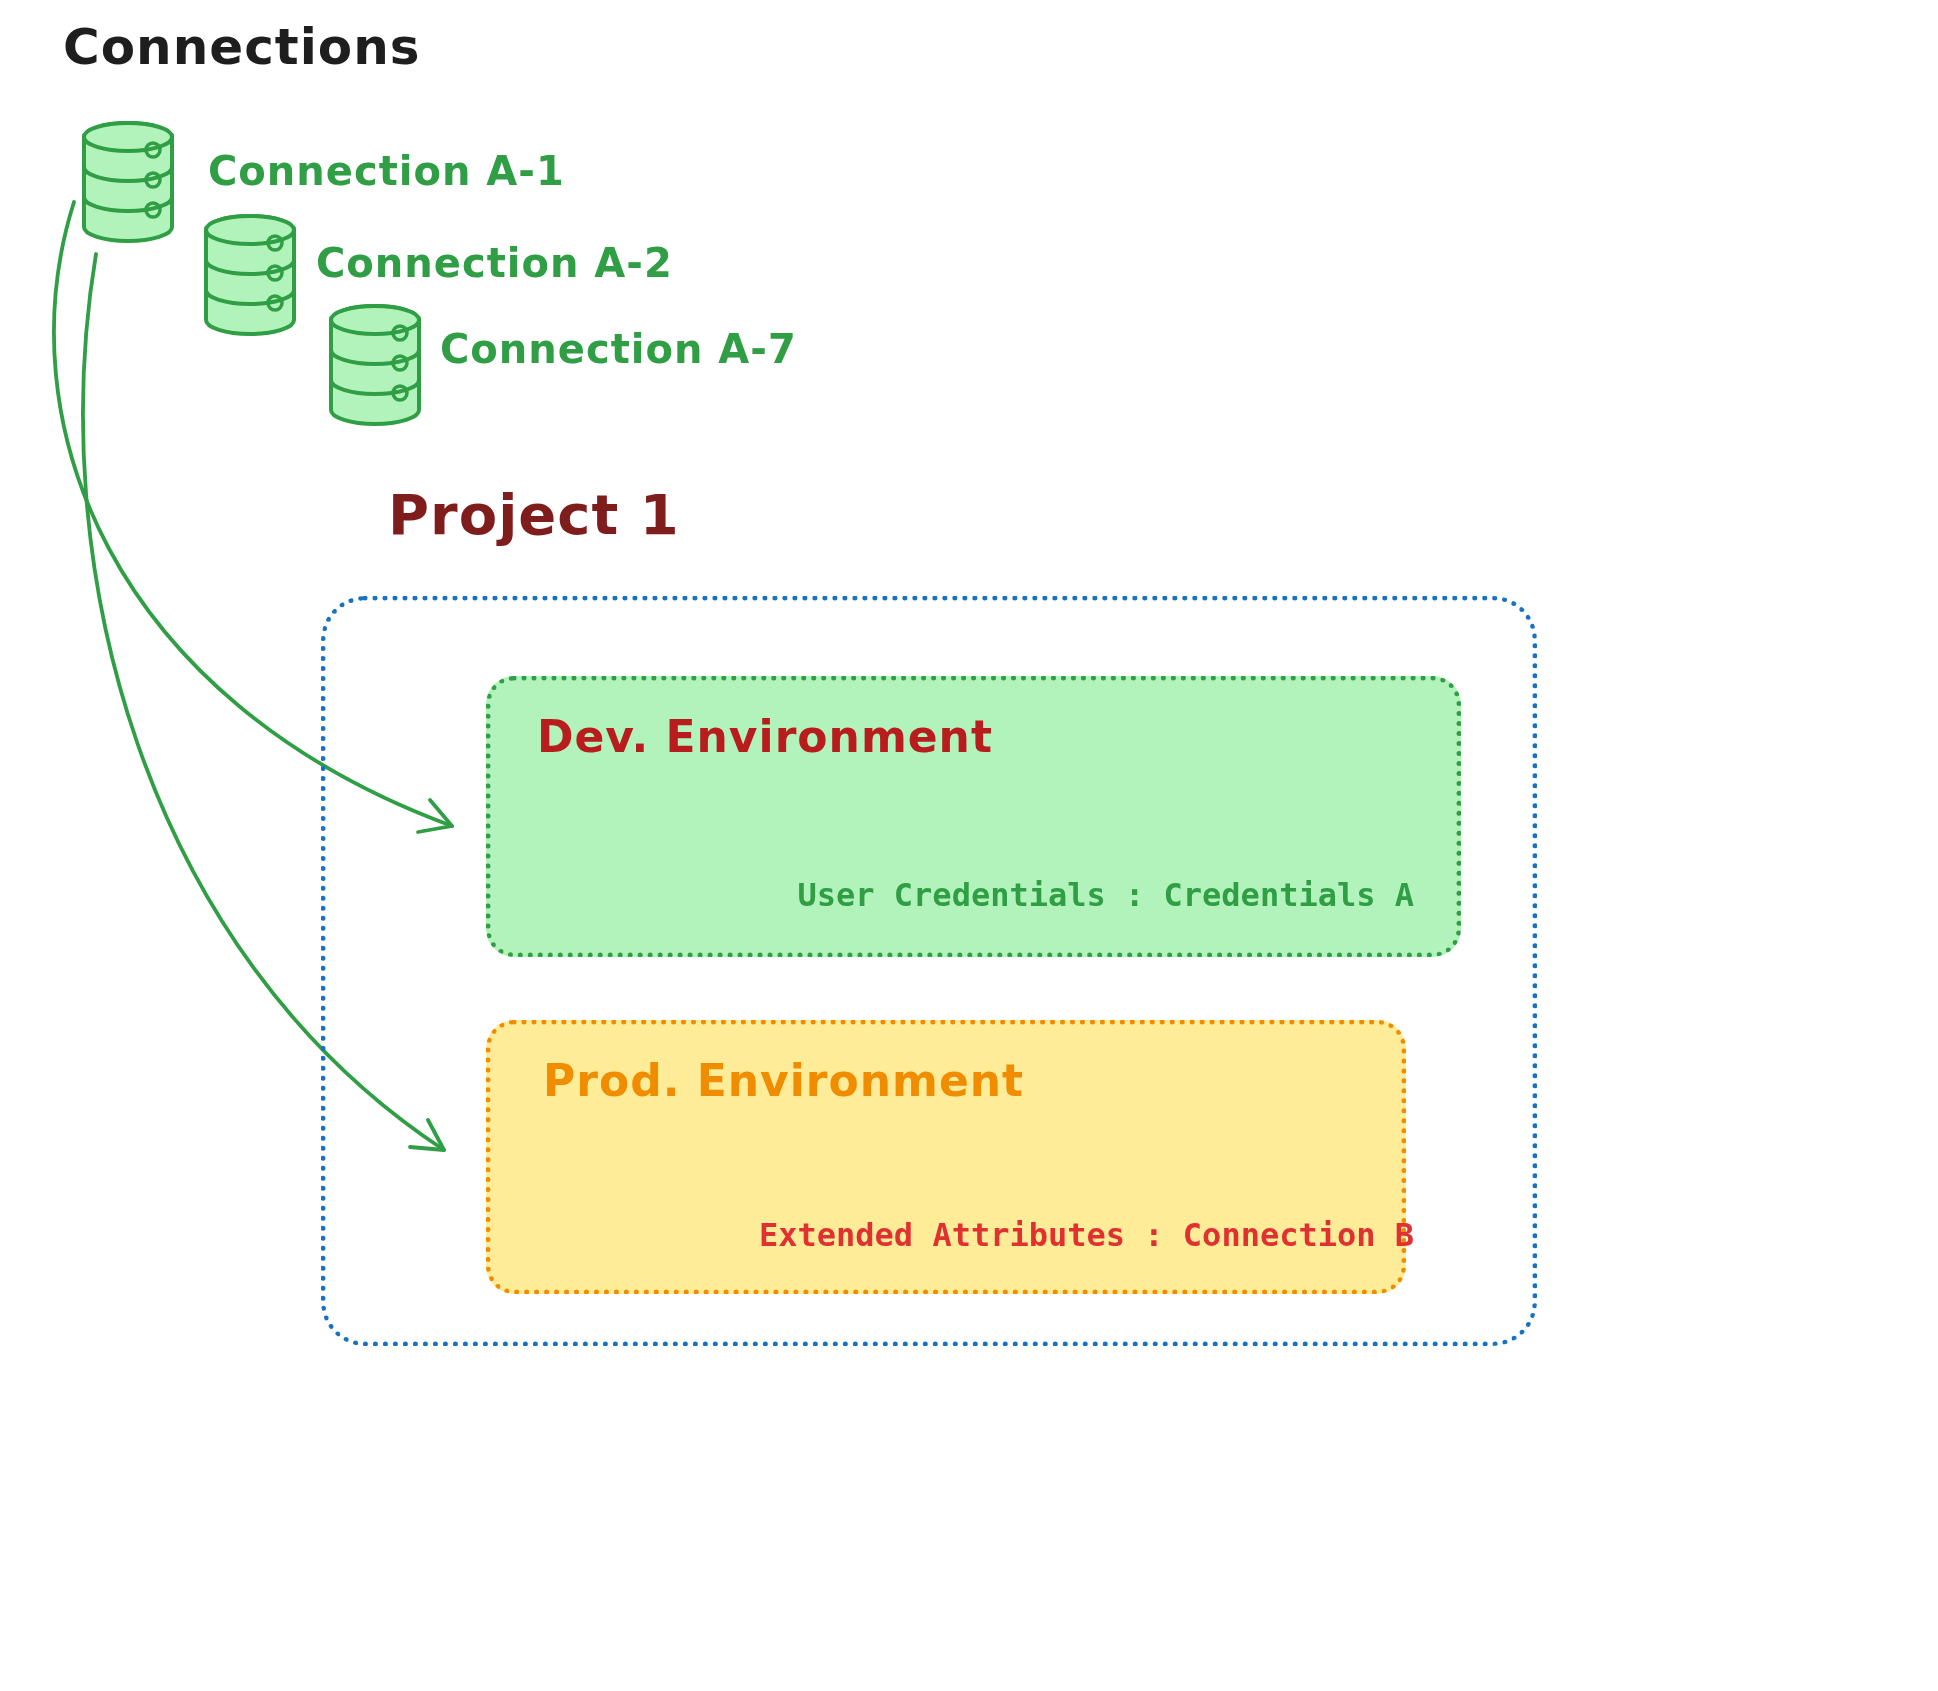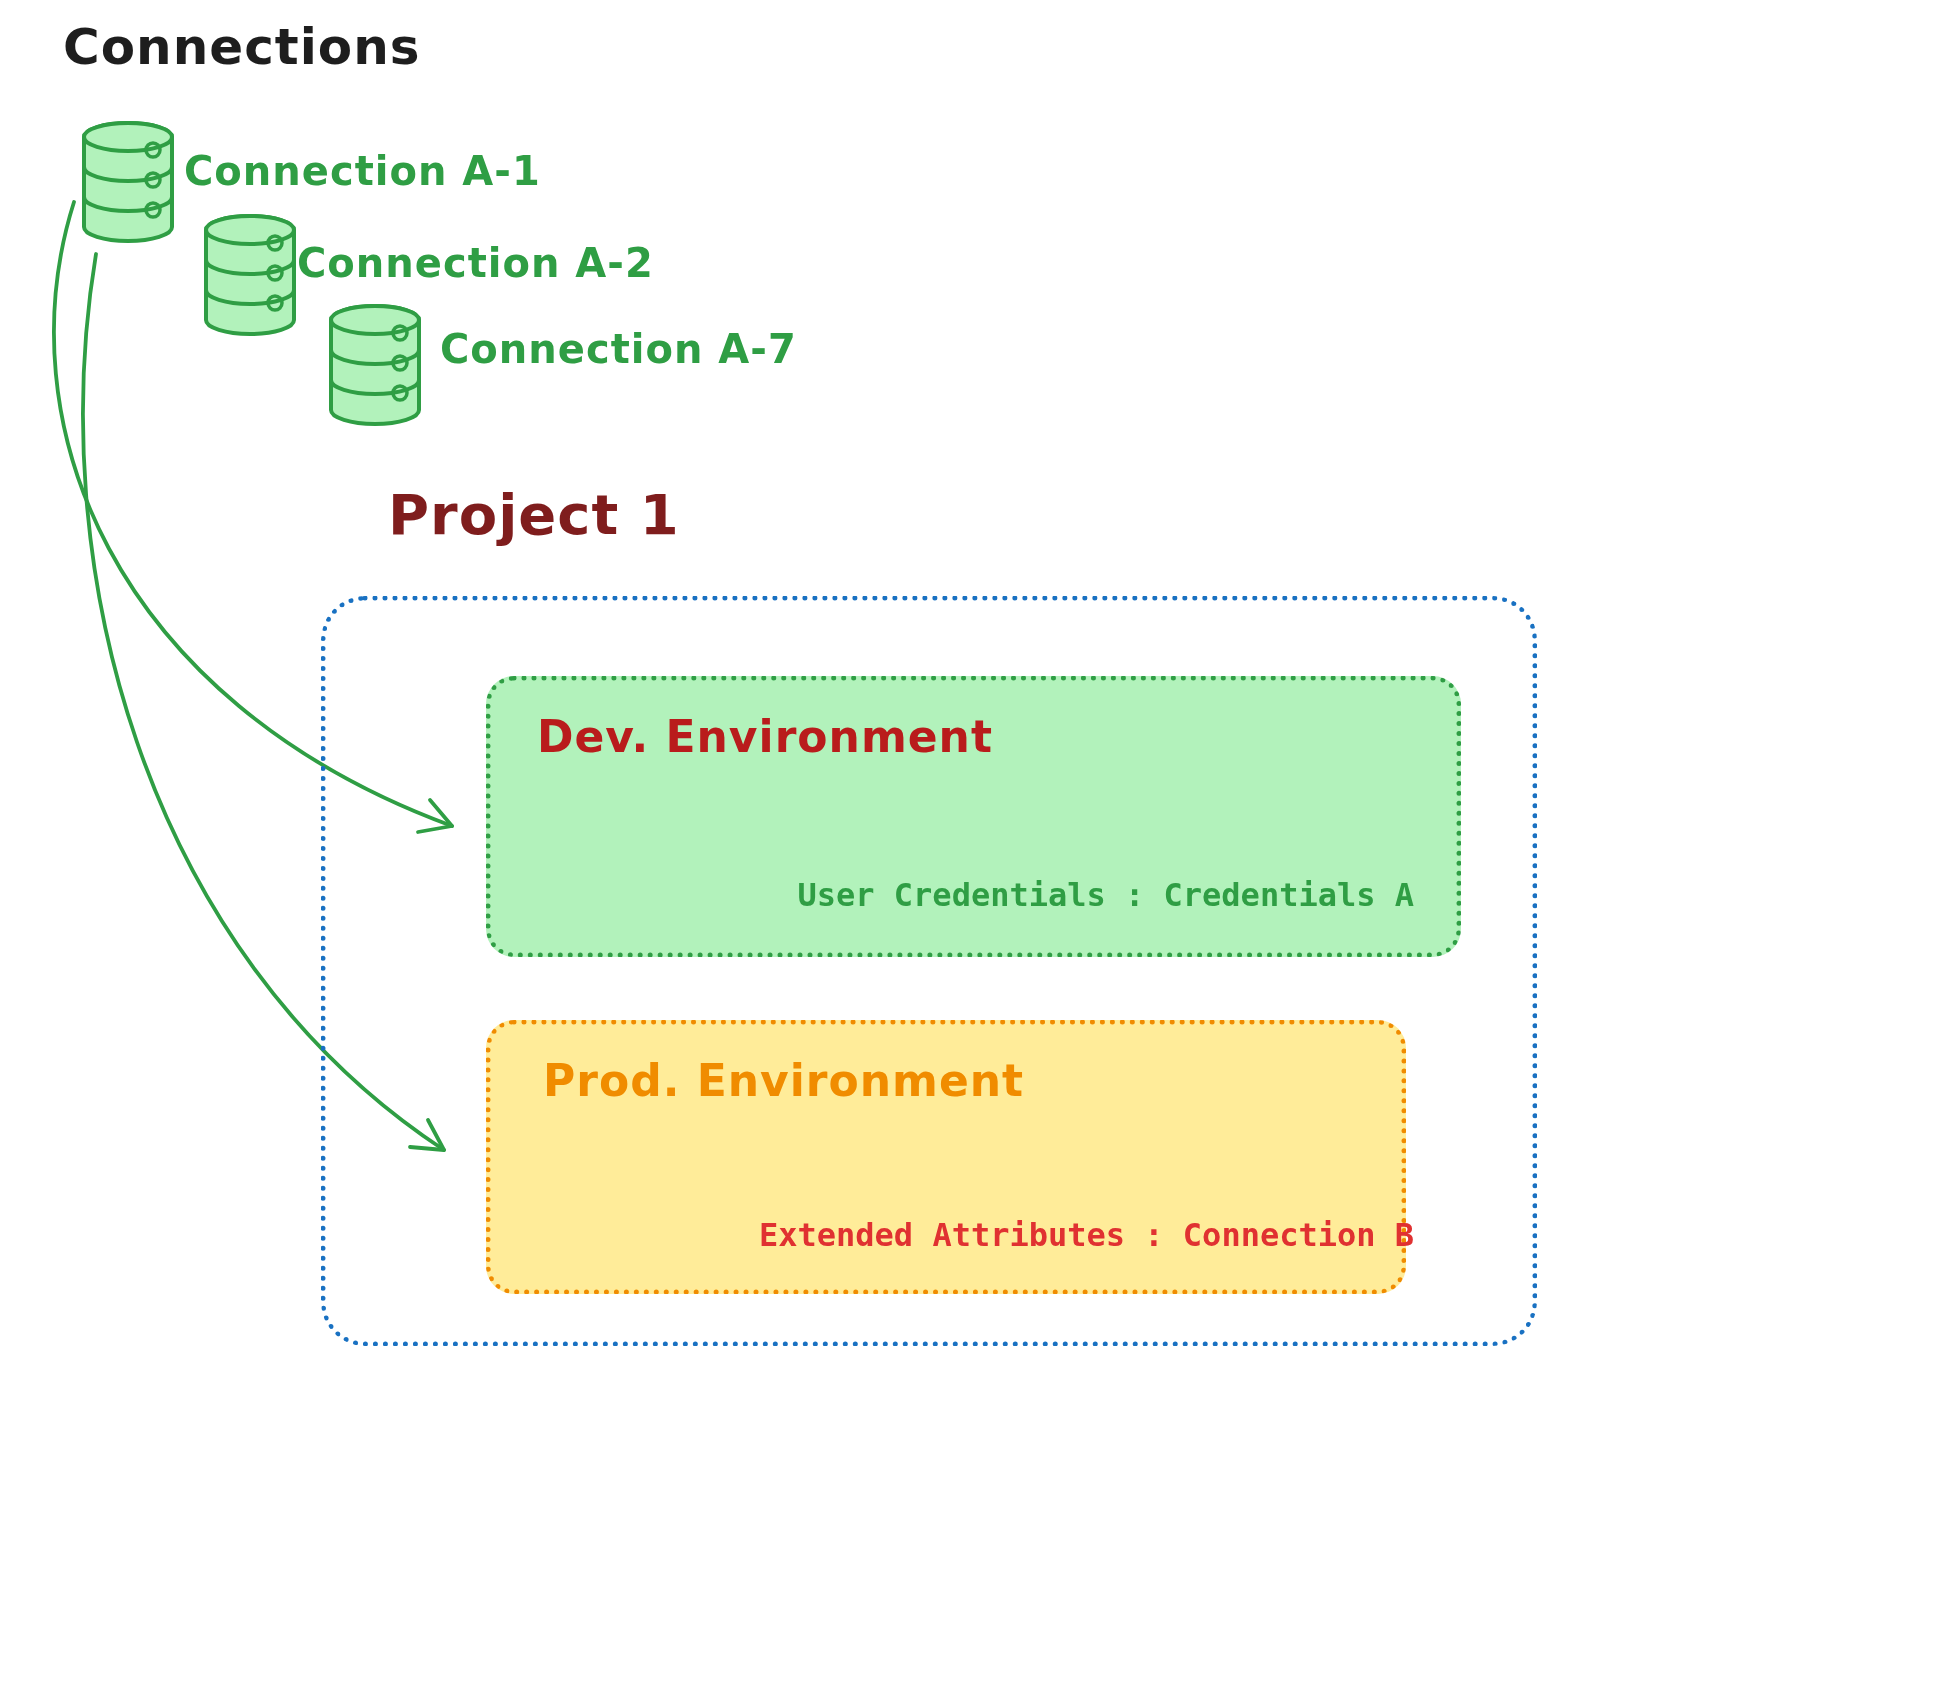--- a/index.html
+++ b/index.html
@@ -23,22 +23,22 @@
   .db { width: 96px; height: 124px; }
   #db1 { left: 80px;  top: 120px; }
   #db2 { left: 202px; top: 213px; }
   #db3 { left: 327px; top: 303px; }
 
   
   .conn-label {
     color: #2f9e44; font-size: 40px; font-weight: 600;
     white-space: nowrap; letter-spacing: 1px;
   }
-  #label-a1 { left: 184px; top: 148px; }
-  #label-a2 { left: 297px; top: 240px; }
+  #label-a1 { left: 208px; top: 148px; }
+  #label-a2 { left: 316px; top: 240px; }
   #label-a3 { left: 440px; top: 326px; }
 
   
   #project-title {
     left: 388px; top: 482px;
     font-size: 56px; font-weight: 700;
     color: #7f1d1d; letter-spacing: 1px;
   }
 
   

